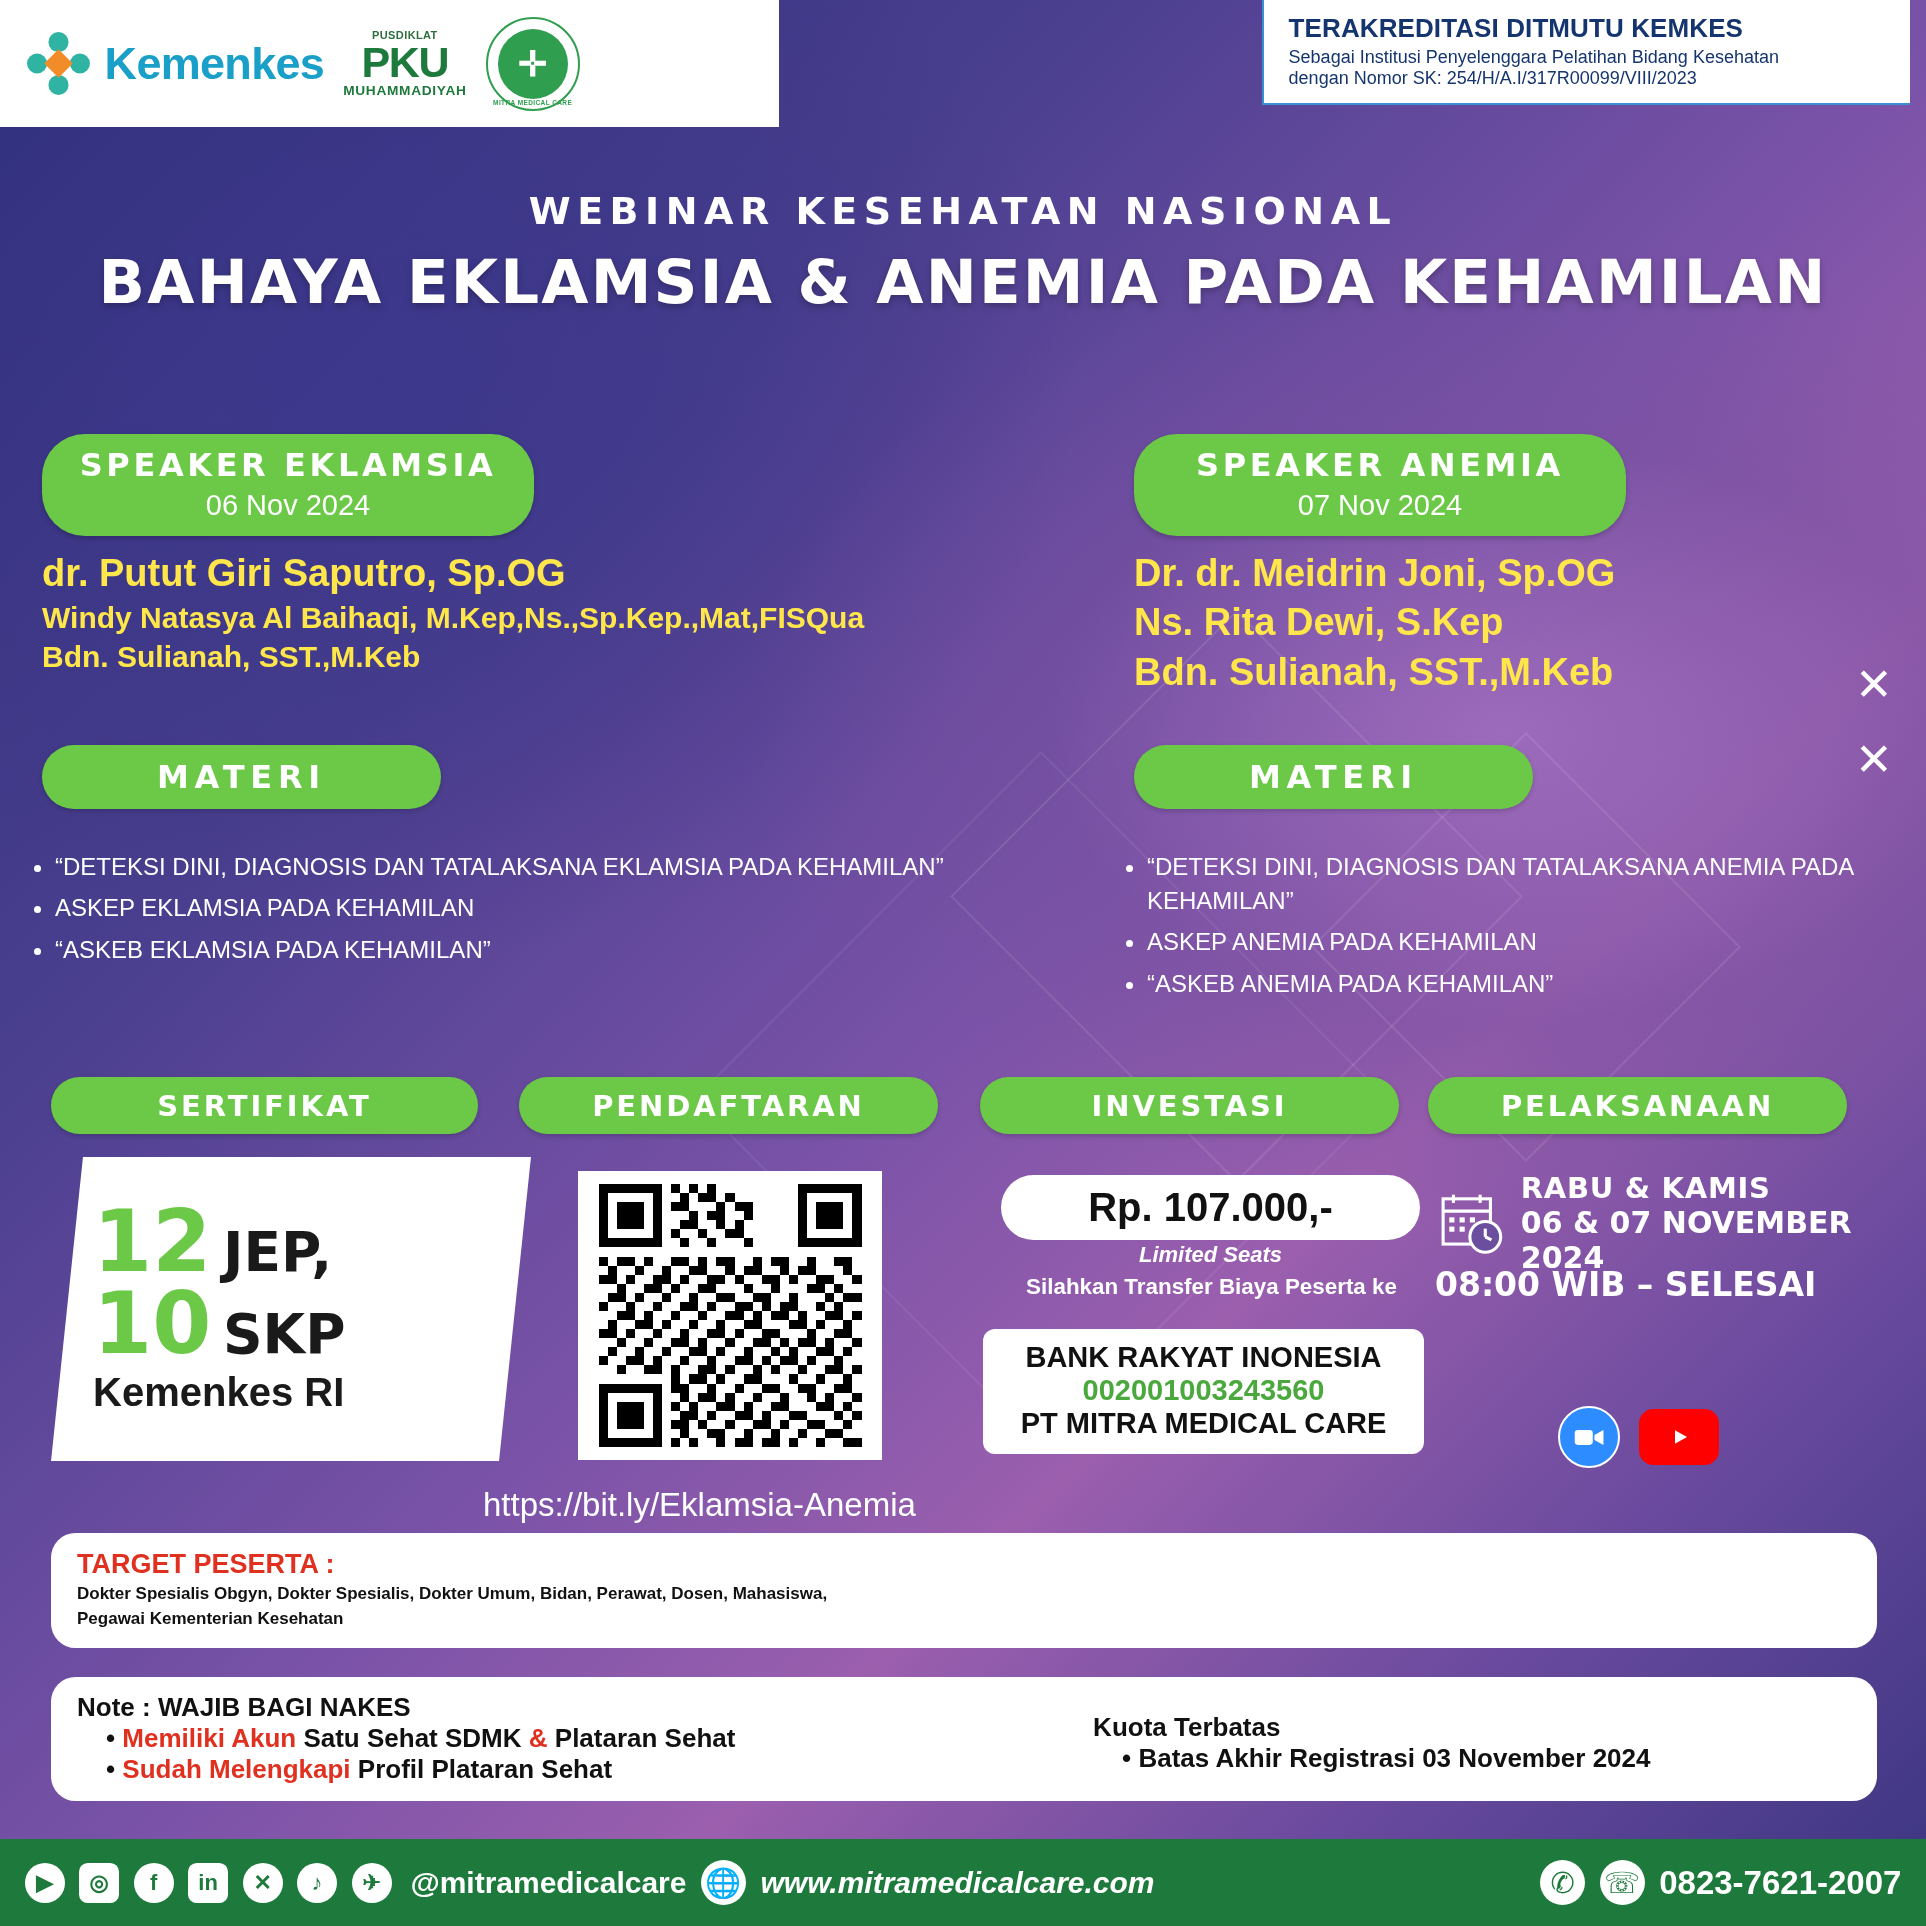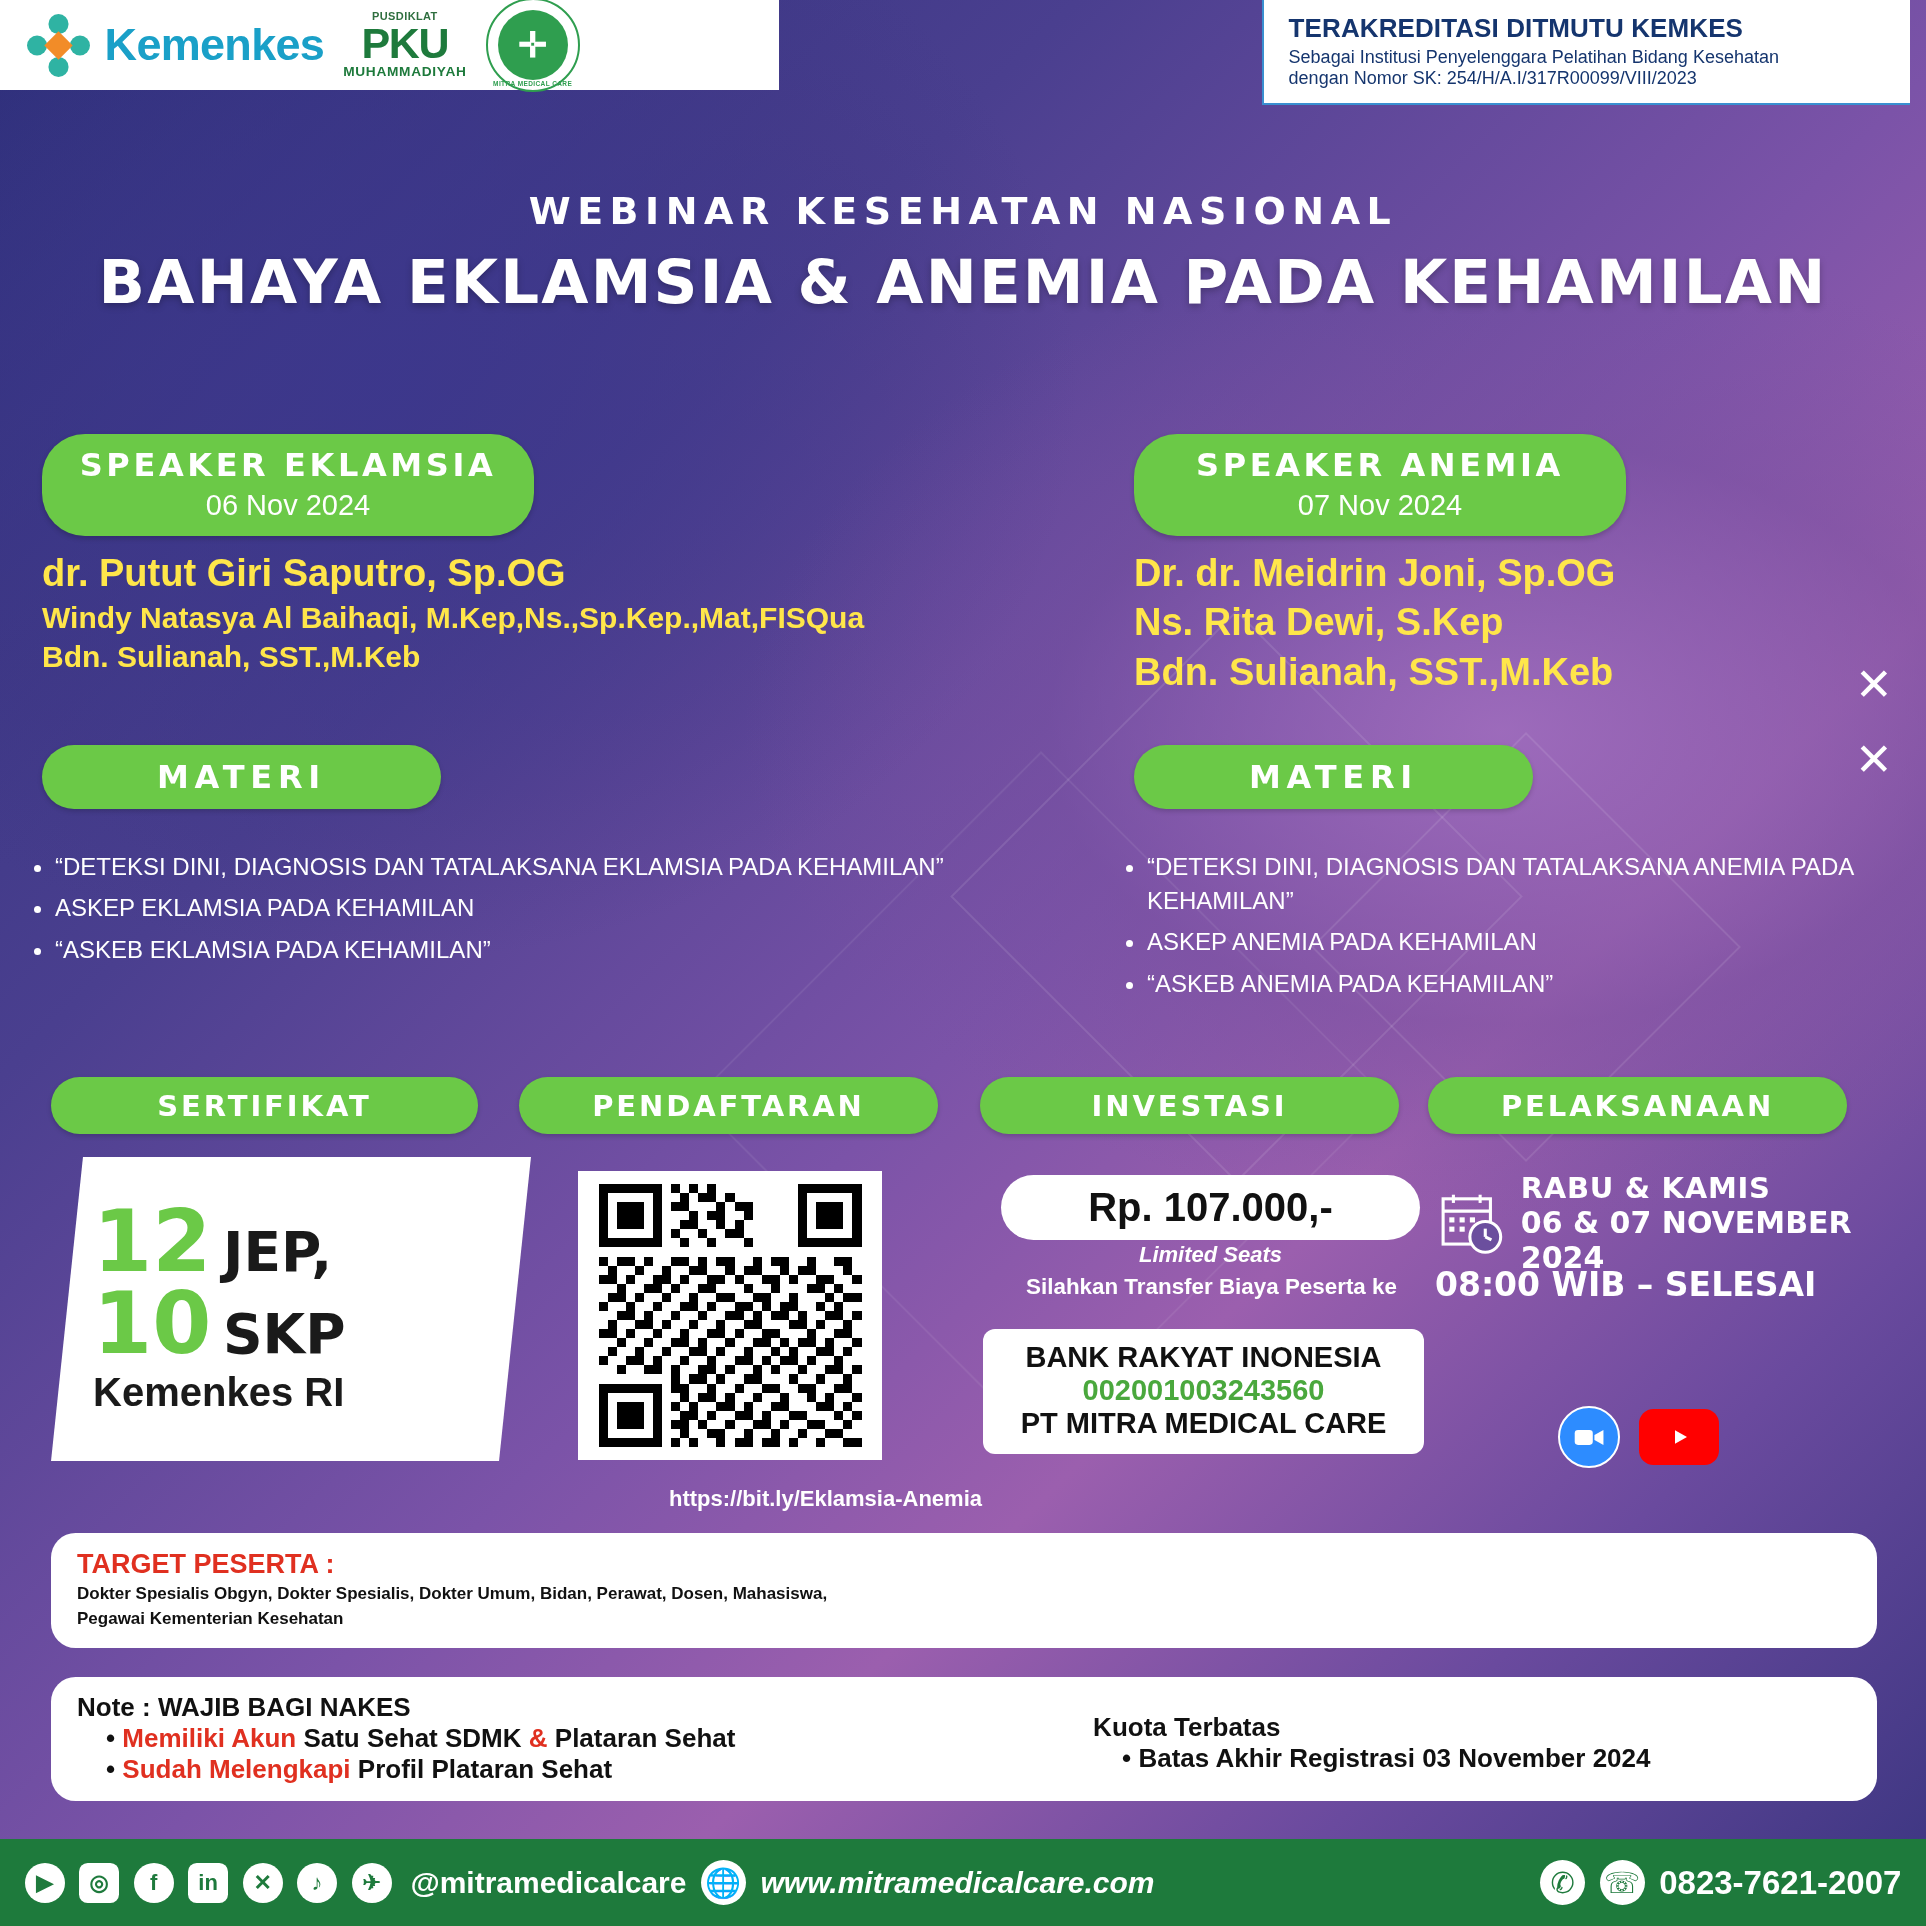--- a/index.html
+++ b/index.html
@@ -33,21 +33,21 @@
     position: absolute;
     color: #ffffff;
     font-size: 45px;
     font-weight: 300;
     line-height: 1;
   }
 
   
   .header-left {
     position: absolute; left: 0; top: 0;
-    width: 779px; height: 90px;
+    width: 779px; height: 127px;
     background: #ffffff;
     display: flex; align-items: center; gap: 19px;
     padding-left: 24.6px;
     border-bottom-right-radius: 0;
   }
   .kemenkes-logo { display: flex; align-items: center; gap: 13px; }
   .kem-mark { width: 67px; height: 67px; position: relative; }
   .kem-word { font-size: 45px; font-weight: bold; color: #1aa0c8; letter-spacing: -0.7px; }
   .pku { text-align: center; line-height: 1; }
   .pku-top { font-size: 11px; color: #2f6f3f; font-weight: bold; letter-spacing: 0.4px; }
@@ -138,21 +138,21 @@
   }
   .cert-inner { transform: skewX(6deg); padding-left: 26px; }
   .cert-row { display: flex; align-items: baseline; gap: 11.6px; }
   .cert-num { font-size: 85px; font-weight: bold; color: #6bc947; line-height: 0.95; font-family:"DejaVu Sans", sans-serif; }
   .cert-lbl { font-size: 55px; font-weight: bold; color: #1a1a1a; font-family:"DejaVu Sans", sans-serif; }
   .cert-foot { font-size: 40px; font-weight: bold; color: #1a1a1a; margin-top: 4.3px; }
 
   
   .qr-box { position: absolute; left: 578px; top: 1171px; width: 304px; height: 289px; background:#fff; padding: 13px; }
   .qr-canvas { width: 100%; height: 100%; }
-  .qr-link { position: absolute; left: 483px; top: 1486px; width: 499px; text-align:right; color:#ffffff; font-size: 22px; font-weight: bold; }
+  .qr-link { position: absolute; left: 483px; top: 1486px; width: 499px; text-align:left; color:#ffffff; font-size: 33px; font-weight: normal; }
 
   
   .price-box {
     position: absolute; left: 1001px; top: 1175px; width: 419px; padding: 10px 0;
     background: #ffffff; border-radius: 43px; text-align: center;
     font-size: 40px; font-weight: bold; color: #111;
   }
   .limited { position:absolute; left:1001px; top:1242px; width:419px; text-align:center; color:#fff; font-size:22px; font-style: italic; font-weight:bold;}
   .transfer { position:absolute; left:962px; top:1274px; width:499px; text-align:center; color:#fff; font-size:22.4px; font-weight:bold;}
   .bank-box {

